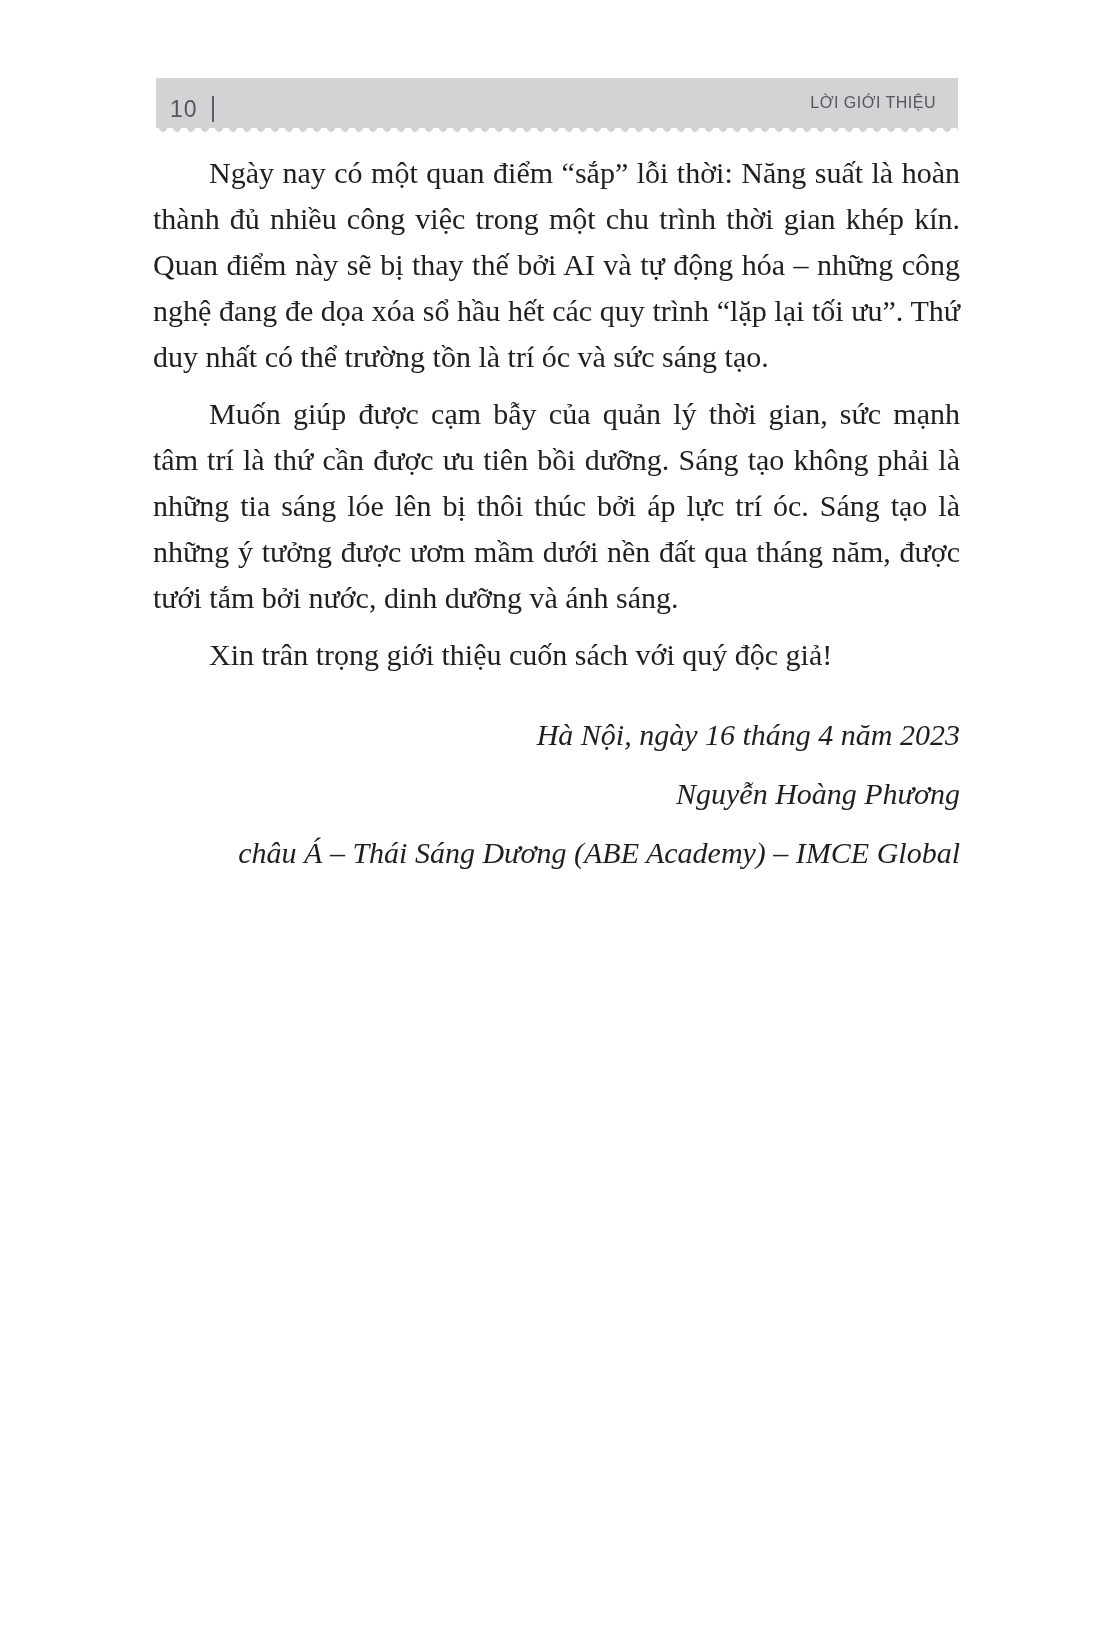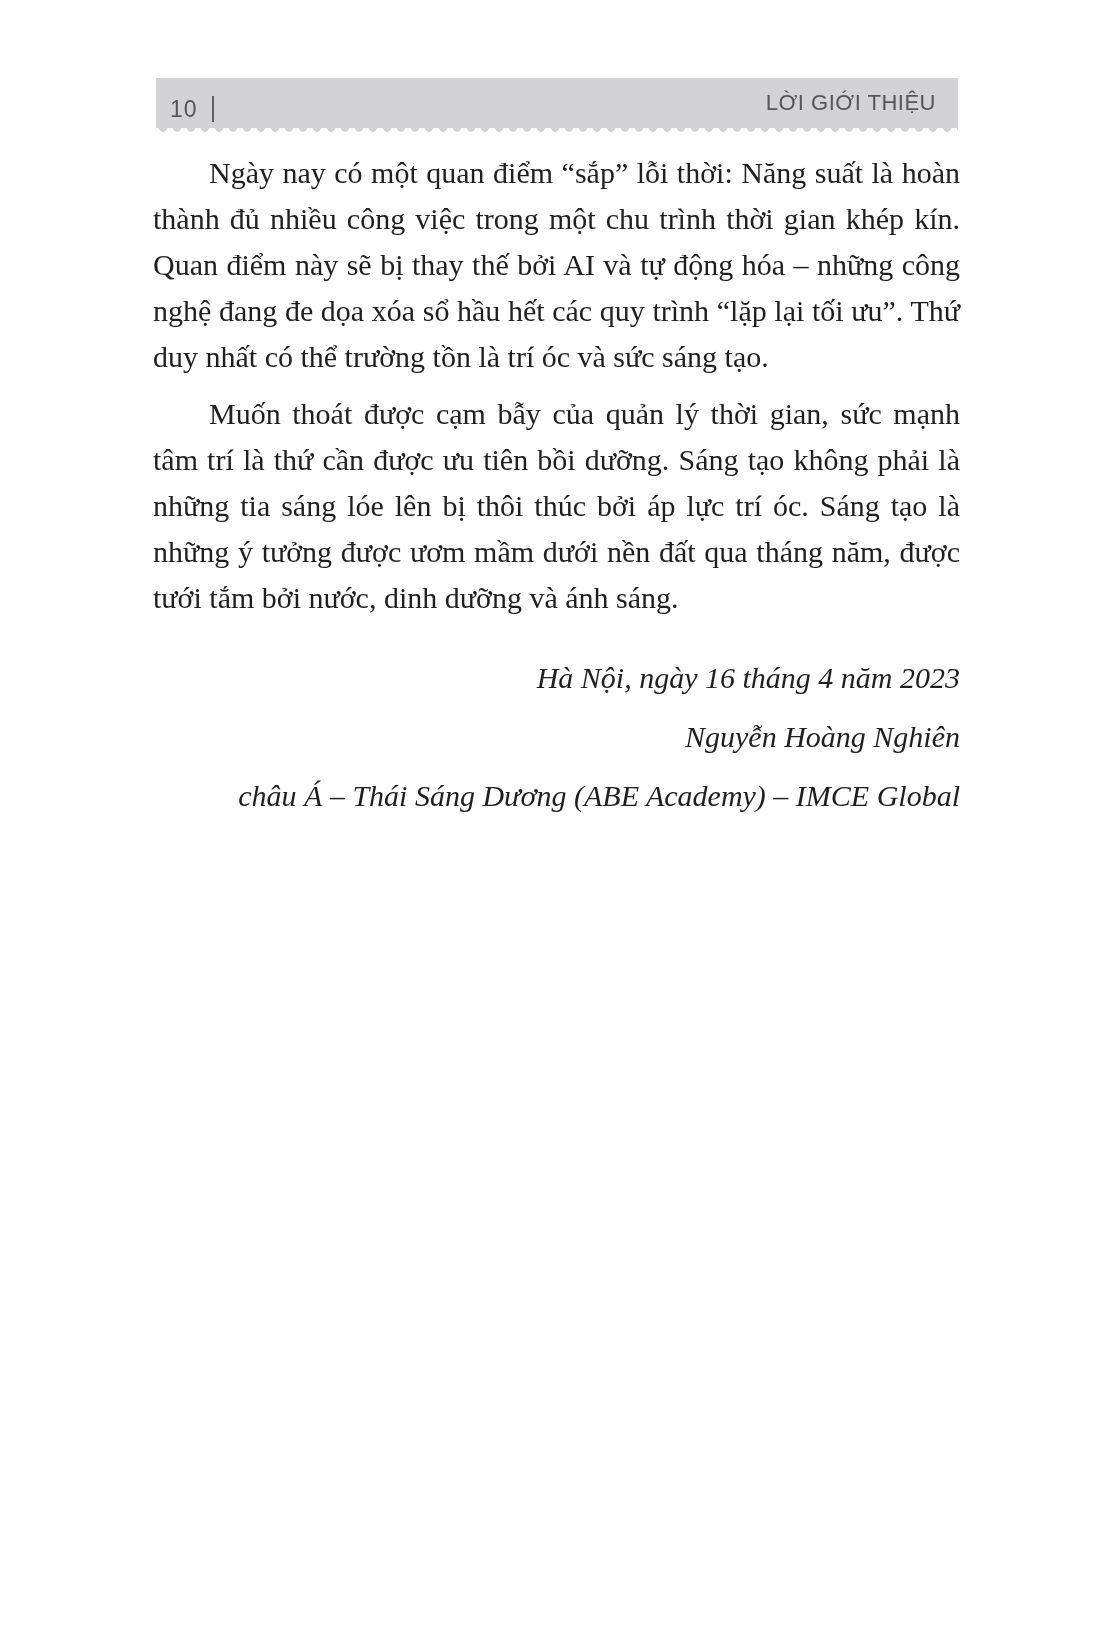--- a/index.html
+++ b/index.html
@@ -41,21 +41,21 @@
     font-size: 23px;
     letter-spacing: 1px;
   }
   .header-divider {
     width: 2px;
     height: 26px;
     background: #5d5e62;
     margin-left: 14px;
   }
   .header-title {
-    font-size: 22px;
+    font-size: 16px;
     letter-spacing: 0.5px;
   }
   
   .header-scallop {
     position: absolute;
     left: 156px;
     top: 128px;
     width: 802px;
     height: 7px;
     background-image: radial-gradient(circle 4px at 7px 0px, #d3d3d5 90%, rgba(0,0,0,0) 100%);
@@ -99,22 +99,23 @@
     <div class="header-left">
       <span class="page-num">10</span>
       <span class="header-divider"></span>
     </div>
     <span class="header-title">LỜI GIỚI THIỆU</span>
   </div>
   <div class="header-scallop"></div>
 
   <div class="body-text">
     <p>Ngày nay có một quan điểm “sắp” lỗi thời: Năng suất là hoàn thành đủ nhiều công việc trong một chu trình thời gian khép kín. Quan điểm này sẽ bị thay thế bởi AI và tự động hóa – những công nghệ đang đe dọa xóa sổ hầu hết các quy trình “lặp lại tối ưu”. Thứ duy nhất có thể trường tồn là trí óc và sức sáng tạo.</p>
-    <p>Muốn thoát được cạm bẫy của quản lý thời gian, sức mạnh tâm trí là thứ cần được ưu tiên bồi dưỡng. Sáng tạo không phải là những tia sáng lóe lên bị thôi thúc bởi áp lực trí óc. Sáng tạo là những ý tưởng được ươm mầm dưới nền đất qua tháng năm, được tưới tắm bởi nước, dinh dưỡng và ánh sáng.</p>
+    <p>Muốn giúp được cạm bẫy của quản lý thời gian, sức mạnh tâm trí là thứ cần được ưu tiên bồi dưỡng. Sáng tạo không phải là những tia sáng lóe lên bị thôi thúc bởi áp lực trí óc. Sáng tạo là những ý tưởng được ươm mầm dưới nền đất qua tháng năm, được tưới tắm bởi nước, dinh dưỡng và ánh sáng.</p>
+    <p>Xin trân trọng giới thiệu cuốn sách với quý độc giả!</p>
 
     <div class="signature">
       <div>Hà Nội, ngày 16 tháng 4 năm 2023</div>
-      <div>Nguyễn Hoàng Nghiên</div>
+      <div>Nguyễn Hoàng Phương</div>
       <div>châu Á – Thái Sáng Dương (ABE Academy) – IMCE Global</div>
     </div>
   </div>
 
 </div>
 
 </body></html>

